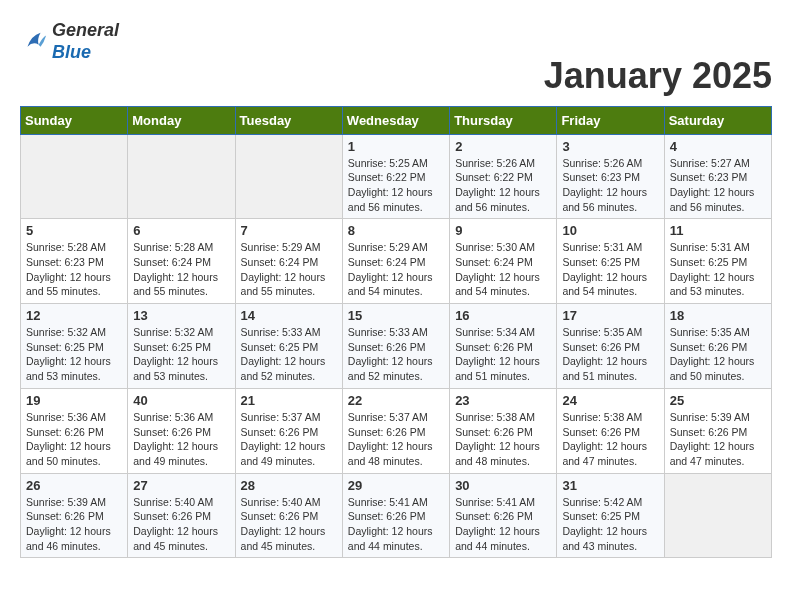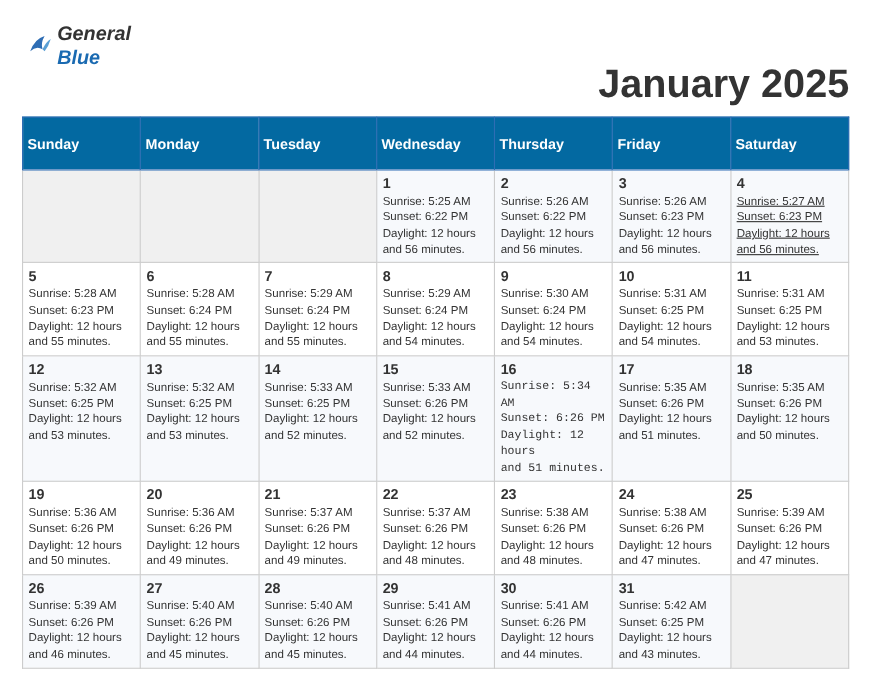--- a/index.html
+++ b/index.html
@@ -46,25 +46,25 @@
     .subtitle {
       font-size: 16px;
       color: #333;
     }
     .calendar {
       width: 100%;
       border-collapse: collapse;
       border: 1px solid #ccc;
     }
     .calendar th {
-      background: #0369a1;
+      background: #4d7c0f;
       color: #fff;
       font-size: 13px;
       font-weight: bold;
-      padding: 16px 4px;
+      padding: 6px 4px;
       text-align: left;
       border: 1px solid #2e6db4;
     }
     .calendar td {
       vertical-align: top;
       border: 1px solid #ccc;
       padding: 4px 5px;
       width: calc(100% / 7);
       min-height: 80px;
       height: 80px;
@@ -144,21 +144,21 @@
         </td>
         <td>
           <span class="day-number">3</span>
           <div class="day-info" style="white-space: pre-line;">Sunrise: 5:26 AM
 Sunset: 6:23 PM
 Daylight: 12 hours
 and 56 minutes.</div>
         </td>
         <td>
           <span class="day-number">4</span>
-          <div class="day-info" style="white-space: pre-line; text-decoration: underline;">Sunrise: 5:27 AM
+          <div class="day-info" style="white-space: pre-line;">Sunrise: 5:27 AM
 Sunset: 6:23 PM
 Daylight: 12 hours
 and 56 minutes.</div>
         </td>
       </tr>
       <tr>
         <td>
           <span class="day-number">5</span>
           <div class="day-info" style="white-space: pre-line;">Sunrise: 5:28 AM
 Sunset: 6:23 PM
@@ -232,21 +232,21 @@
         </td>
         <td>
           <span class="day-number">15</span>
           <div class="day-info" style="white-space: pre-line;">Sunrise: 5:33 AM
 Sunset: 6:26 PM
 Daylight: 12 hours
 and 52 minutes.</div>
         </td>
         <td>
           <span class="day-number">16</span>
-          <div class="day-info" style="white-space: pre-line; font-family: Liberation Mono, monospace;">Sunrise: 5:34 AM
+          <div class="day-info" style="white-space: pre-line;">Sunrise: 5:34 AM
 Sunset: 6:26 PM
 Daylight: 12 hours
 and 51 minutes.</div>
         </td>
         <td>
           <span class="day-number">17</span>
           <div class="day-info" style="white-space: pre-line;">Sunrise: 5:35 AM
 Sunset: 6:26 PM
 Daylight: 12 hours
 and 51 minutes.</div>
@@ -261,21 +261,21 @@
       </tr>
       <tr>
         <td>
           <span class="day-number">19</span>
           <div class="day-info" style="white-space: pre-line;">Sunrise: 5:36 AM
 Sunset: 6:26 PM
 Daylight: 12 hours
 and 50 minutes.</div>
         </td>
         <td>
-          <span class="day-number">20</span>
+          <span class="day-number">40</span>
           <div class="day-info" style="white-space: pre-line;">Sunrise: 5:36 AM
 Sunset: 6:26 PM
 Daylight: 12 hours
 and 49 minutes.</div>
         </td>
         <td>
           <span class="day-number">21</span>
           <div class="day-info" style="white-space: pre-line;">Sunrise: 5:37 AM
 Sunset: 6:26 PM
 Daylight: 12 hours

